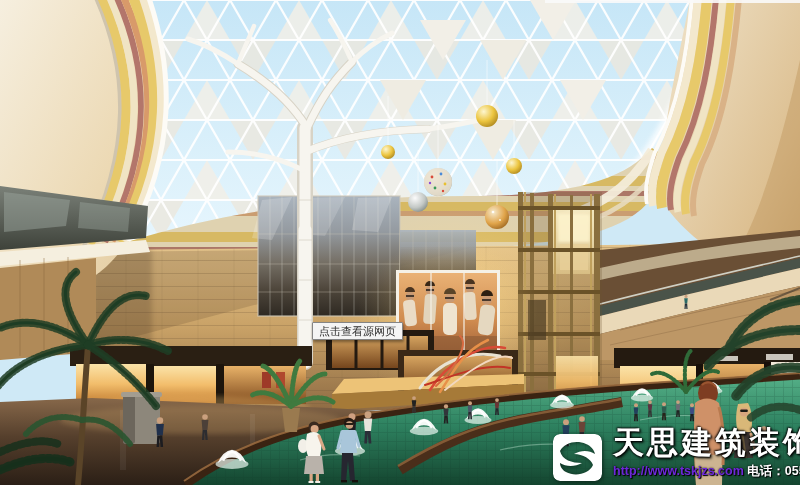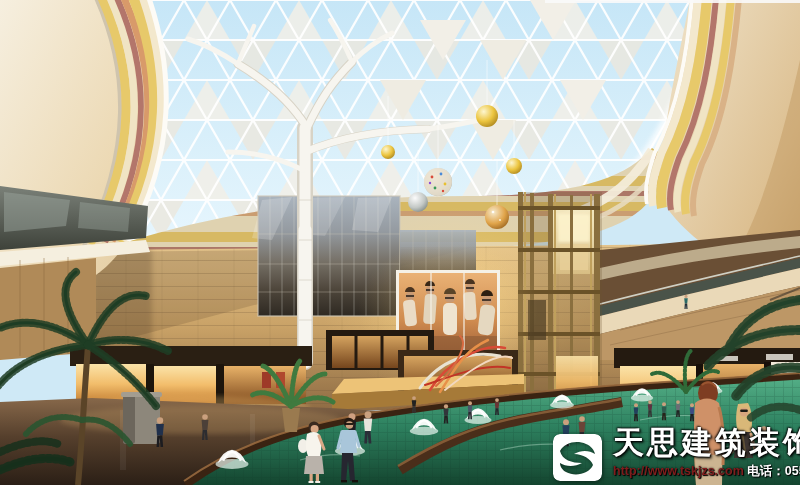--- a/index.html
+++ b/index.html
@@ -14,21 +14,21 @@
   .watermark{position:absolute;left:553px;top:427px;display:flex;align-items:flex-start;gap:11px;}
   .wm-logo{width:49px;height:47px;margin-top:7px;flex:0 0 auto;filter:drop-shadow(1px 1px 2px rgba(0,0,0,.5));}
   .wm-name{
     font-size:31px;font-weight:bold;color:#fff;letter-spacing:3px;line-height:1.05;white-space:nowrap;
     text-shadow:0 0 2px #000,1px 1px 2px #000,-1px -1px 2px rgba(0,0,0,.7),2px 2px 3px rgba(0,0,0,.55);
   }
   .wm-contact{
     margin-top:3px;font-size:12.5px;font-weight:bold;color:#fff;white-space:nowrap;
     text-shadow:0 0 2px #000,1px 1px 1px #000;
   }
-  .wm-contact .url{color:#7f1d1d;}
+  .wm-contact .url{color:#6d28d9;}
 </style>
 </head>
 <body>
 
 <div class="stage">
 
 <svg class="scene" width="800" height="485" viewBox="0 0 800 485">
 <defs>
   <linearGradient id="skyGrad" x1="0" y1="0" x2="0" y2="1">
     <stop offset="0" stop-color="#c6e6f7"></stop>
@@ -625,20 +625,21 @@
   <g stroke="#16301c" fill="none" stroke-linecap="round">
     <path d="M0,470 Q40,452 70,462" stroke-width="4"></path>
           <path d="M0,470 Q40,452 70,462" stroke-width="9" stroke-dasharray="3,4" opacity=".9"></path>
     <path d="M0,452 Q36,436 58,444" stroke-width="8" stroke-dasharray="3,4" opacity=".85"></path>
   </g>
 </g>
 
 <rect x="545" y="0" width="255" height="3" fill="#fafafa" opacity=".9"></rect>
 </svg>
 
+<div class="tooltip">点击查看源网页</div>
 
 <div class="watermark">
   <svg class="wm-logo" viewBox="0 0 49 47">
     <defs>
       <mask id="sMask">
         <rect width="49" height="47" rx="7" fill="#fff"></rect>
         <path d="M7,17 C12,8 24,6 33,10 C38,12 41,16 42,20 C36,16 28,16 21,20 C30,20 38,25 40,31 C36,40 22,43 13,38 C9,36 7,32 7,29 C13,33 22,33 29,29 C19,29 9,26 7,17 Z" fill="#000"></path>
       </mask>
     </defs>
     <rect width="49" height="47" rx="7" fill="#ffffff" mask="url(#sMask)"></rect>

